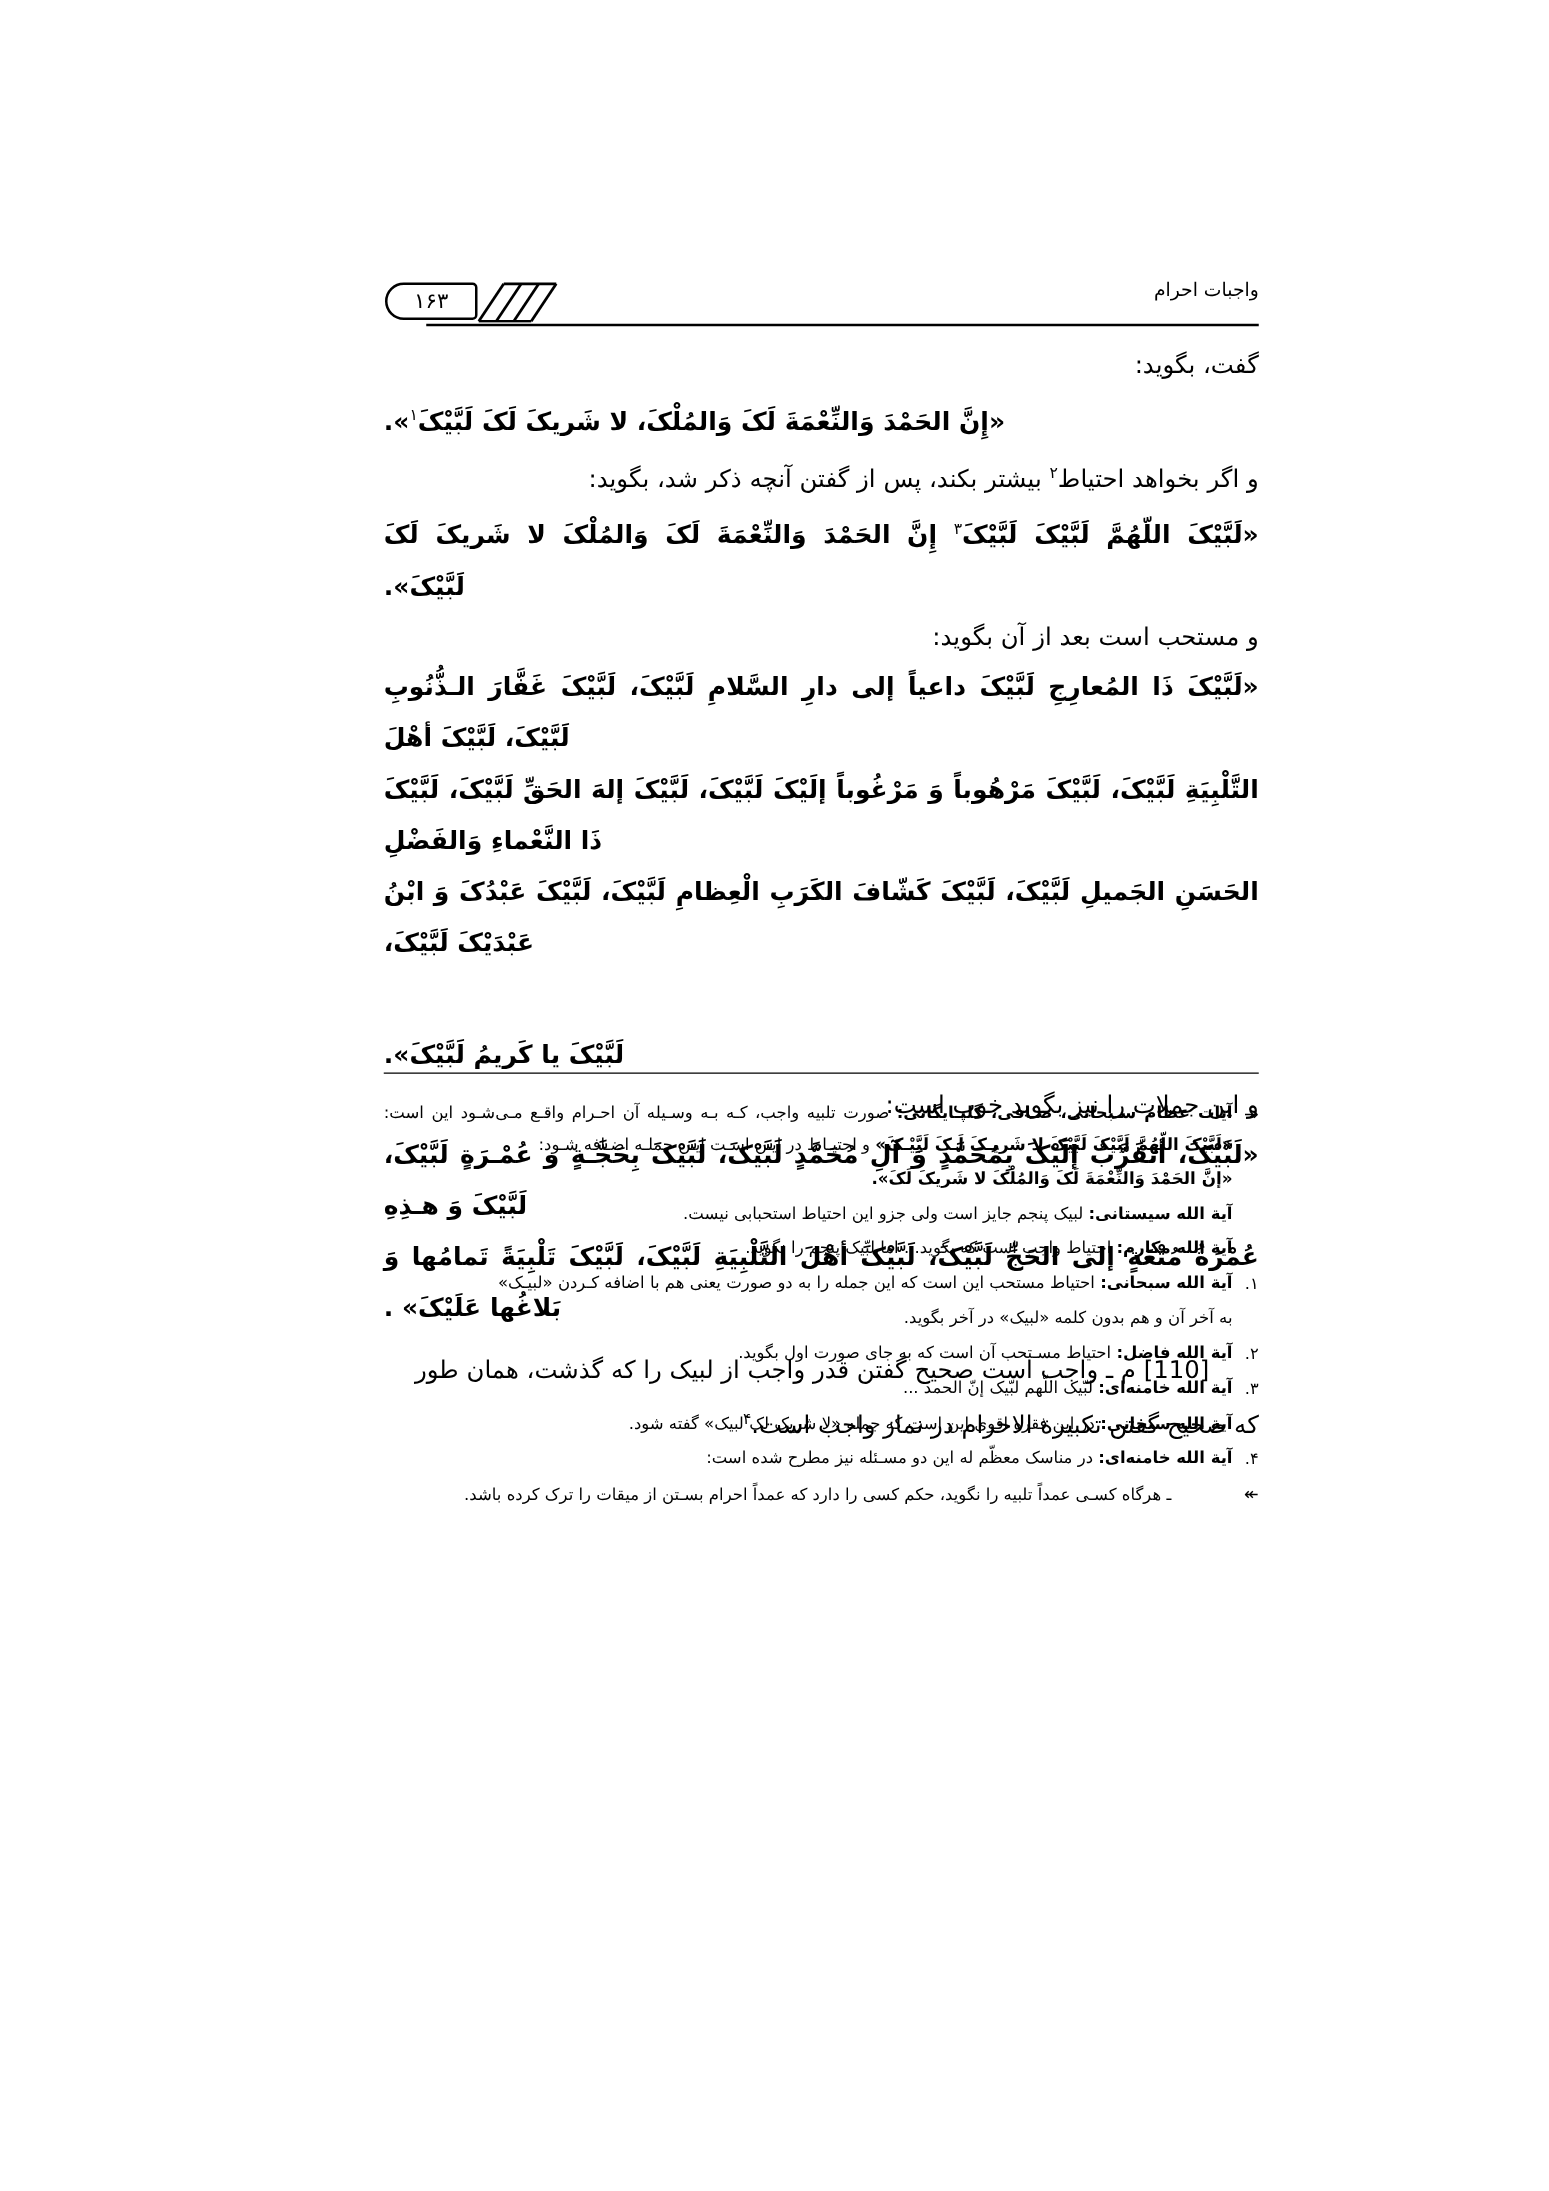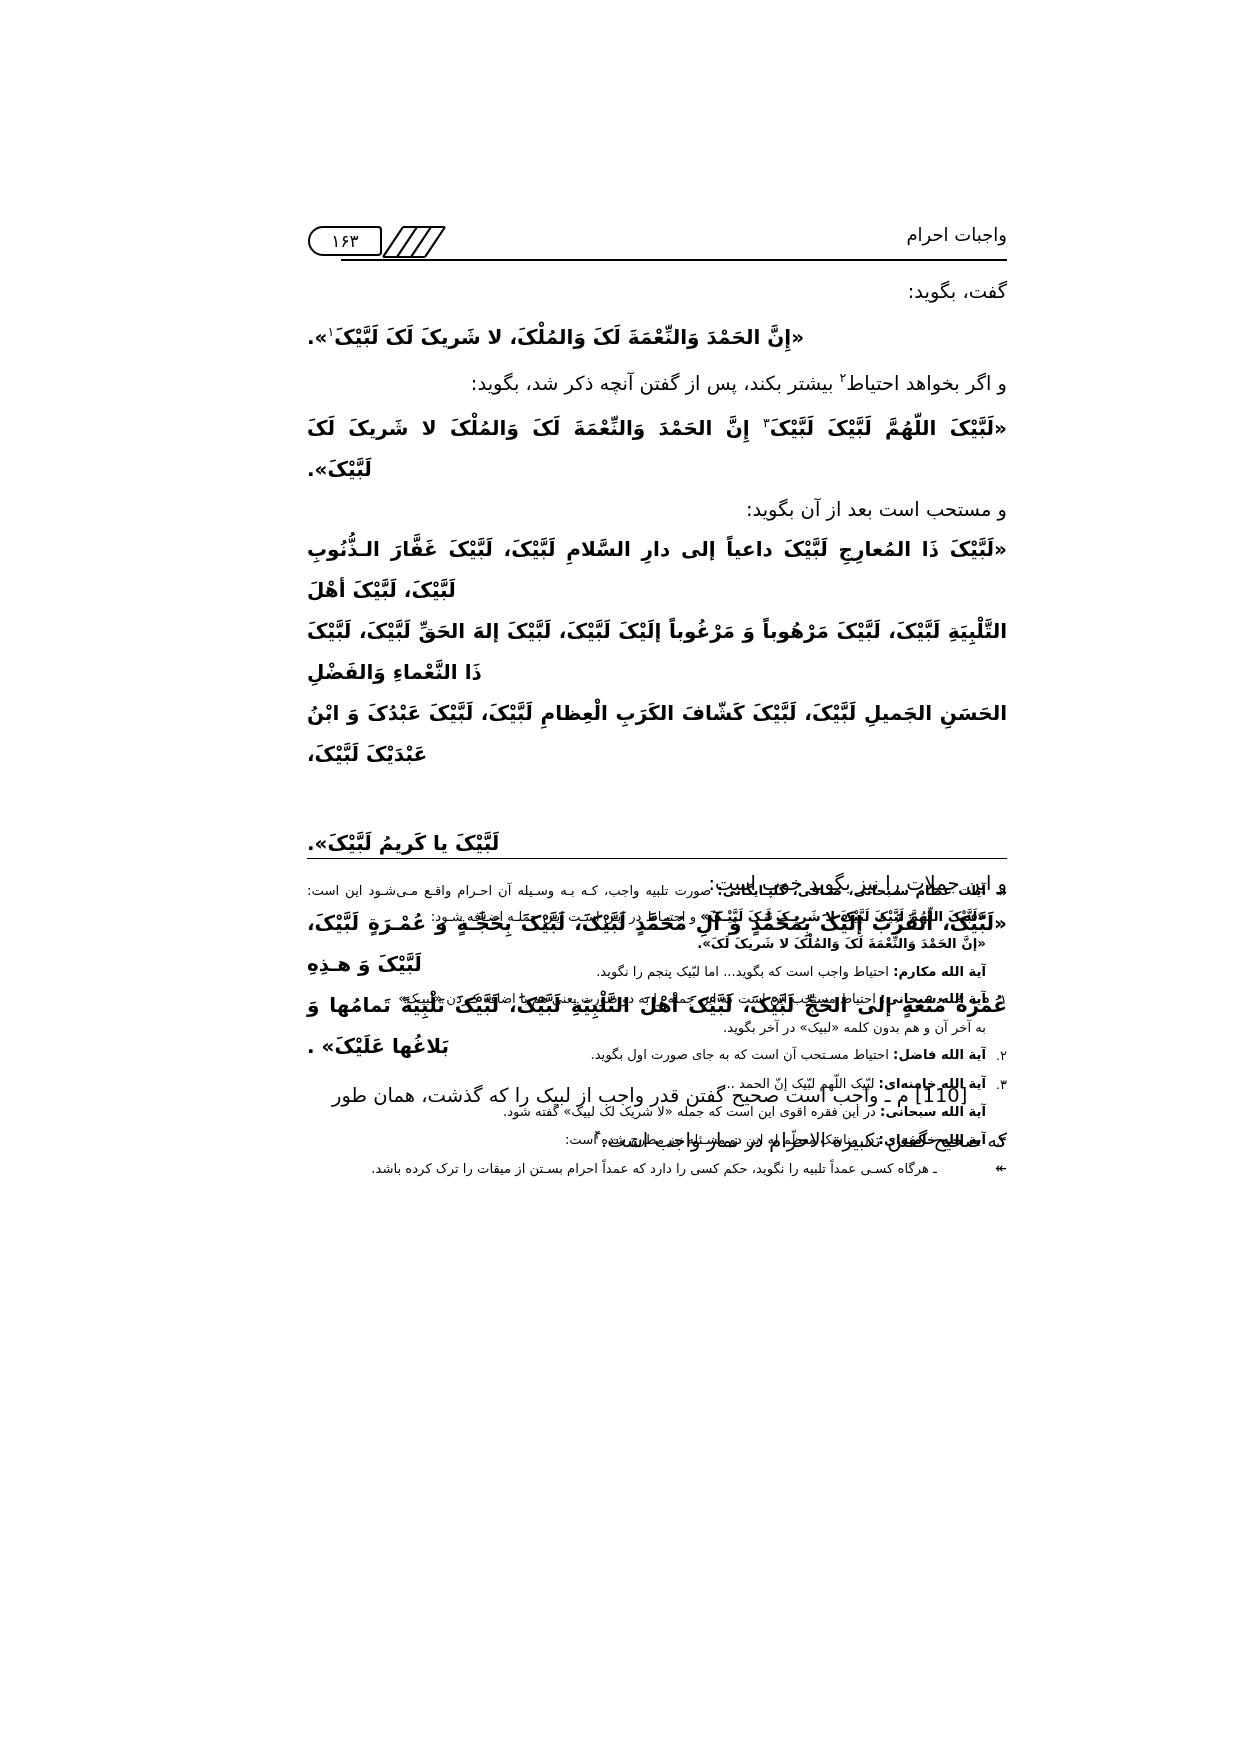--- a/index.html
+++ b/index.html
@@ -59,21 +59,21 @@
     right: 556px;
     top: 2px;
     width: 74px;
     height: 34px;
     z-index: 2;
   }
   .running-title {
     position: absolute;
     right: 0;
     top: 0;
-    font-size: 18px;
+    font-size: 15px;
     line-height: 1.4;
     white-space: nowrap;
   }
   .header-rule {
     position: absolute;
     top: 37px;
     right: 0;
     width: 666px;
     height: 0;
     border-top: 2.6px solid #000;
@@ -260,20 +260,27 @@
         <span>و احتیـاط در ایـن اسـت ایـن جملـه اضـافه شـود:</span>
       </div>
     </div>
     <div class="fn">
       <div class="fn-arrow"></div>
       <div class="fn-body all-right">
         <span class="fn-ar">«إنَّ الحَمْدَ وَالنِّعْمَةَ لَکَ وَالمُلْکَ لا شَریکَ لَکَ».</span>
       </div>
     </div>
 
+    <div class="fn">
+      <div class="fn-marker"></div>
+      <div class="fn-body centerline">
+        <span class="bold">آیة الله سیستانی:</span>
+        <span>لبیک پنجم جایز است ولی جزو این احتیاط استحبابی نیست.</span>
+      </div>
+    </div>
 
     <div class="fn">
       <div class="fn-marker"></div>
       <div class="fn-body centerline">
         <span class="bold">آیة الله مکارم:</span>
         <span>احتیاط واجب است که بگوید... اما لبّیک پنجم را نگوید.</span>
       </div>
     </div>
 
     <div class="fn">

